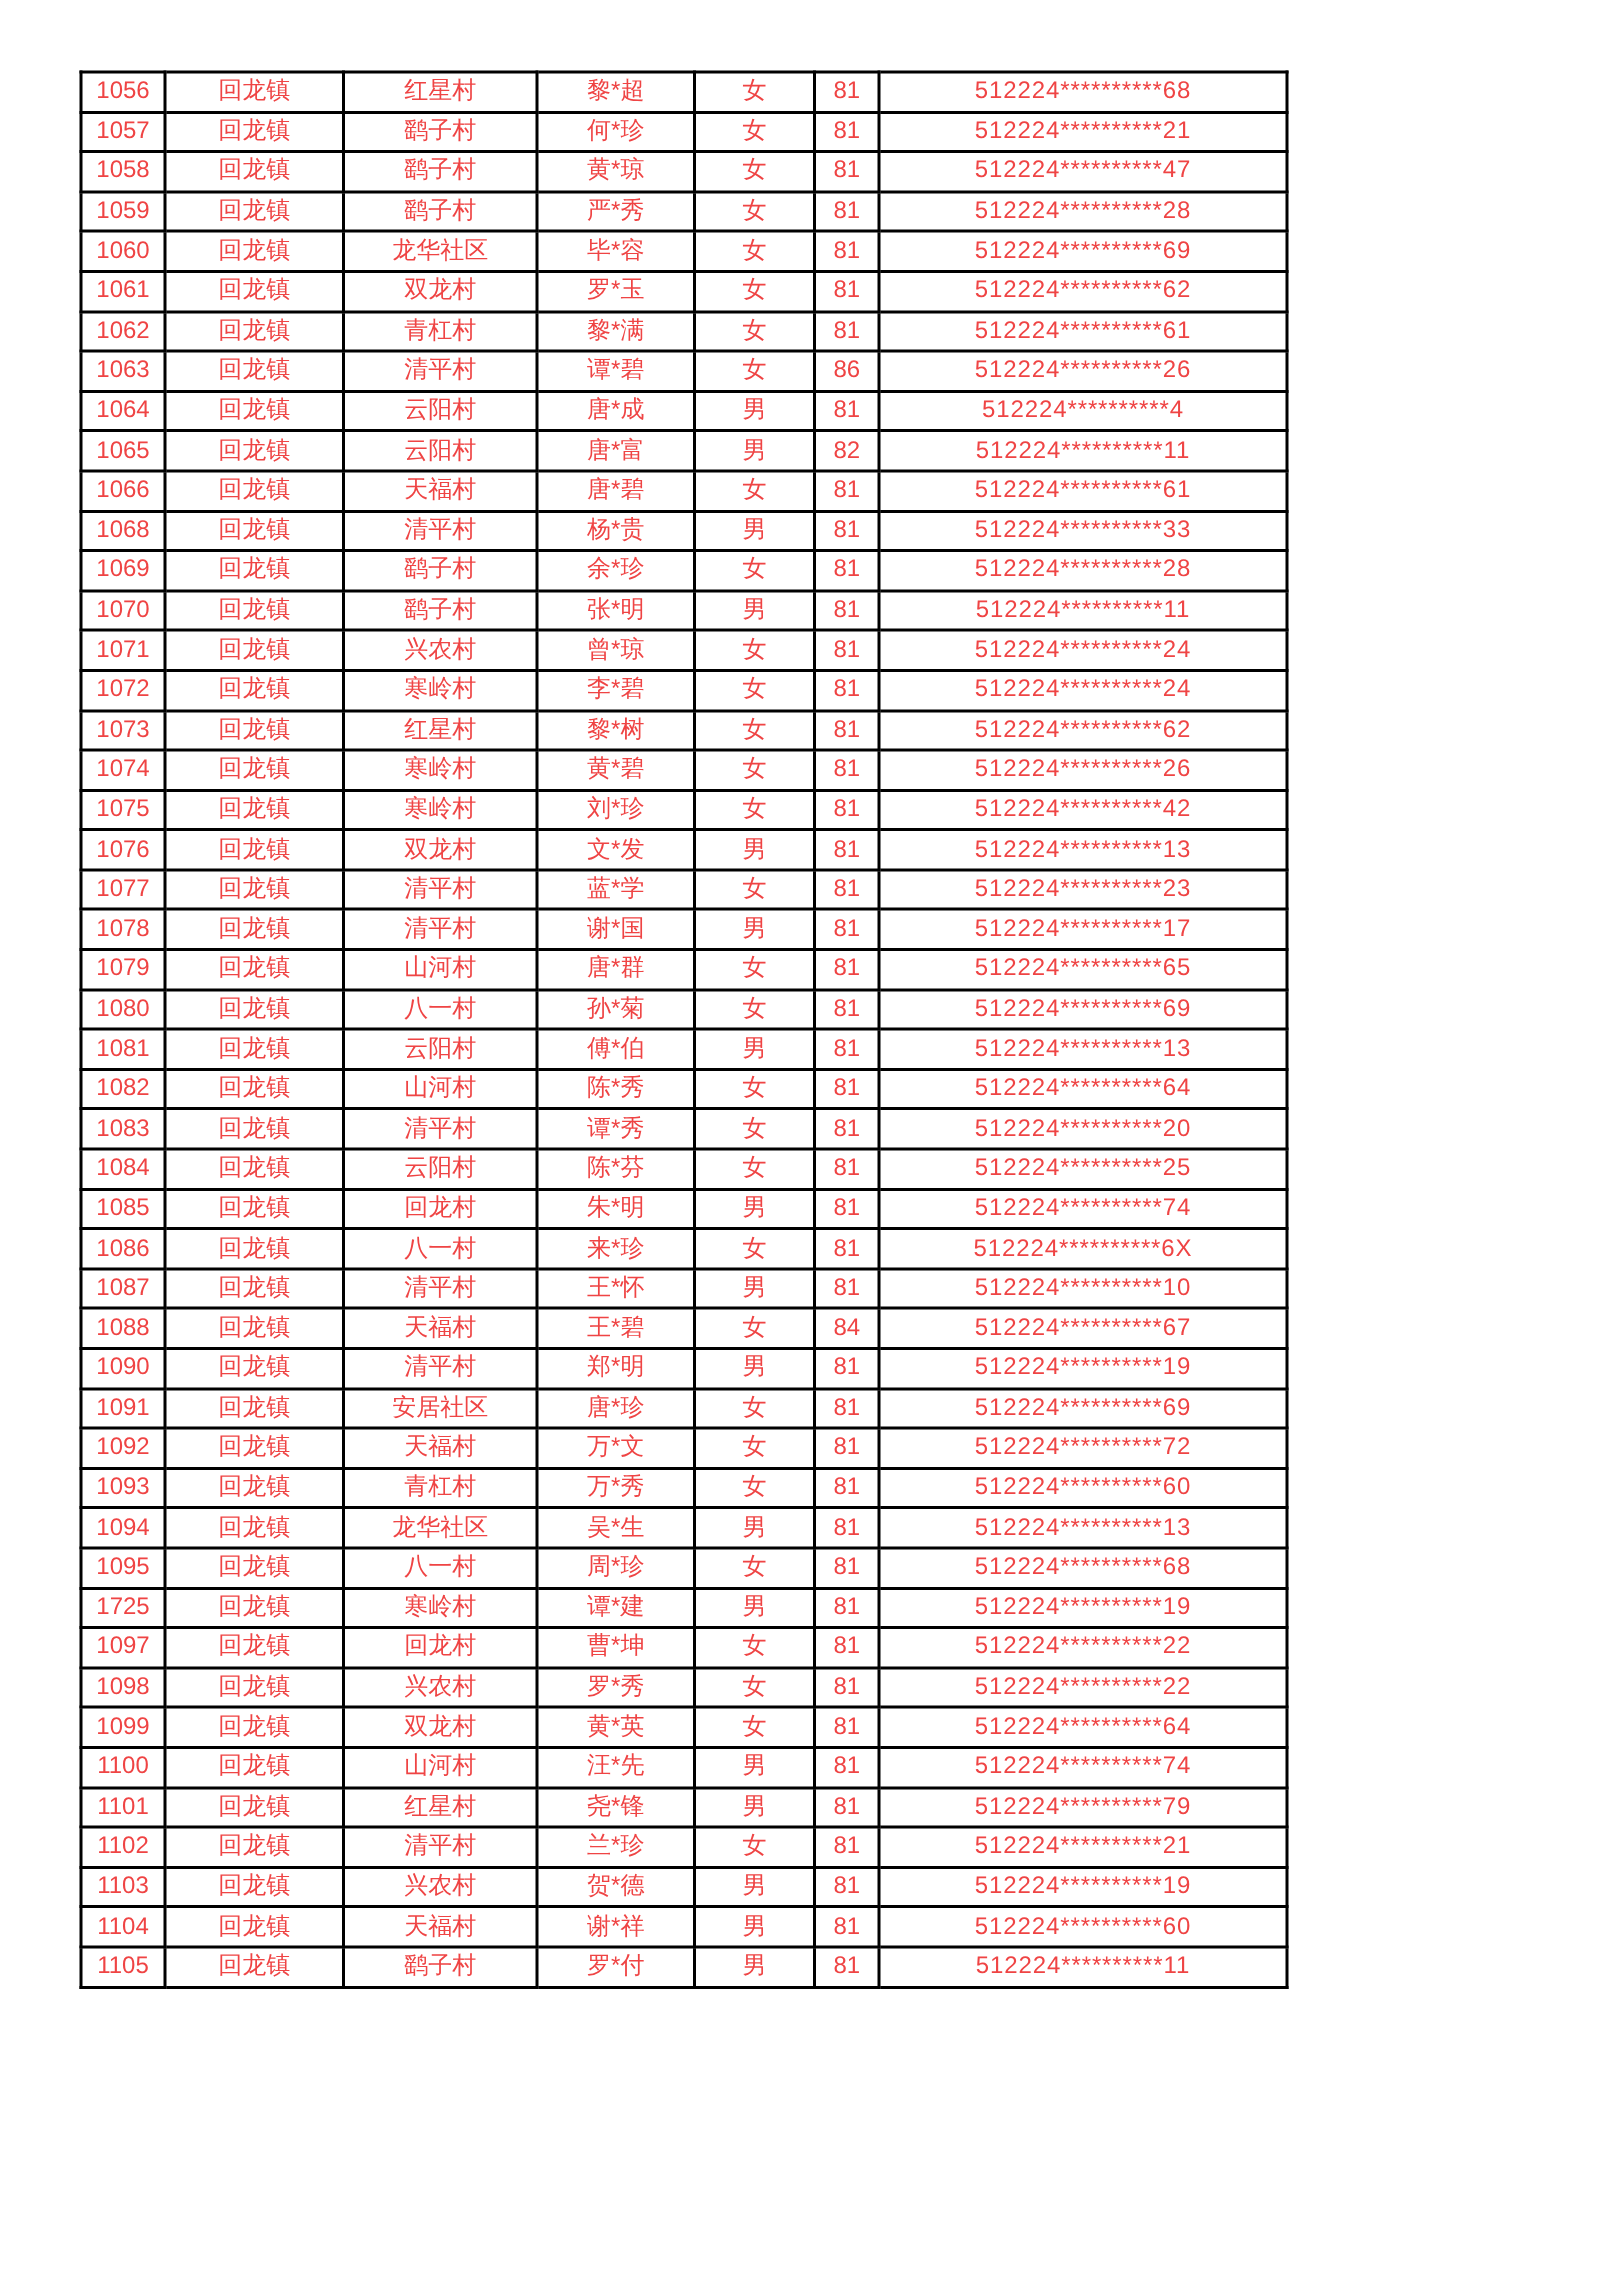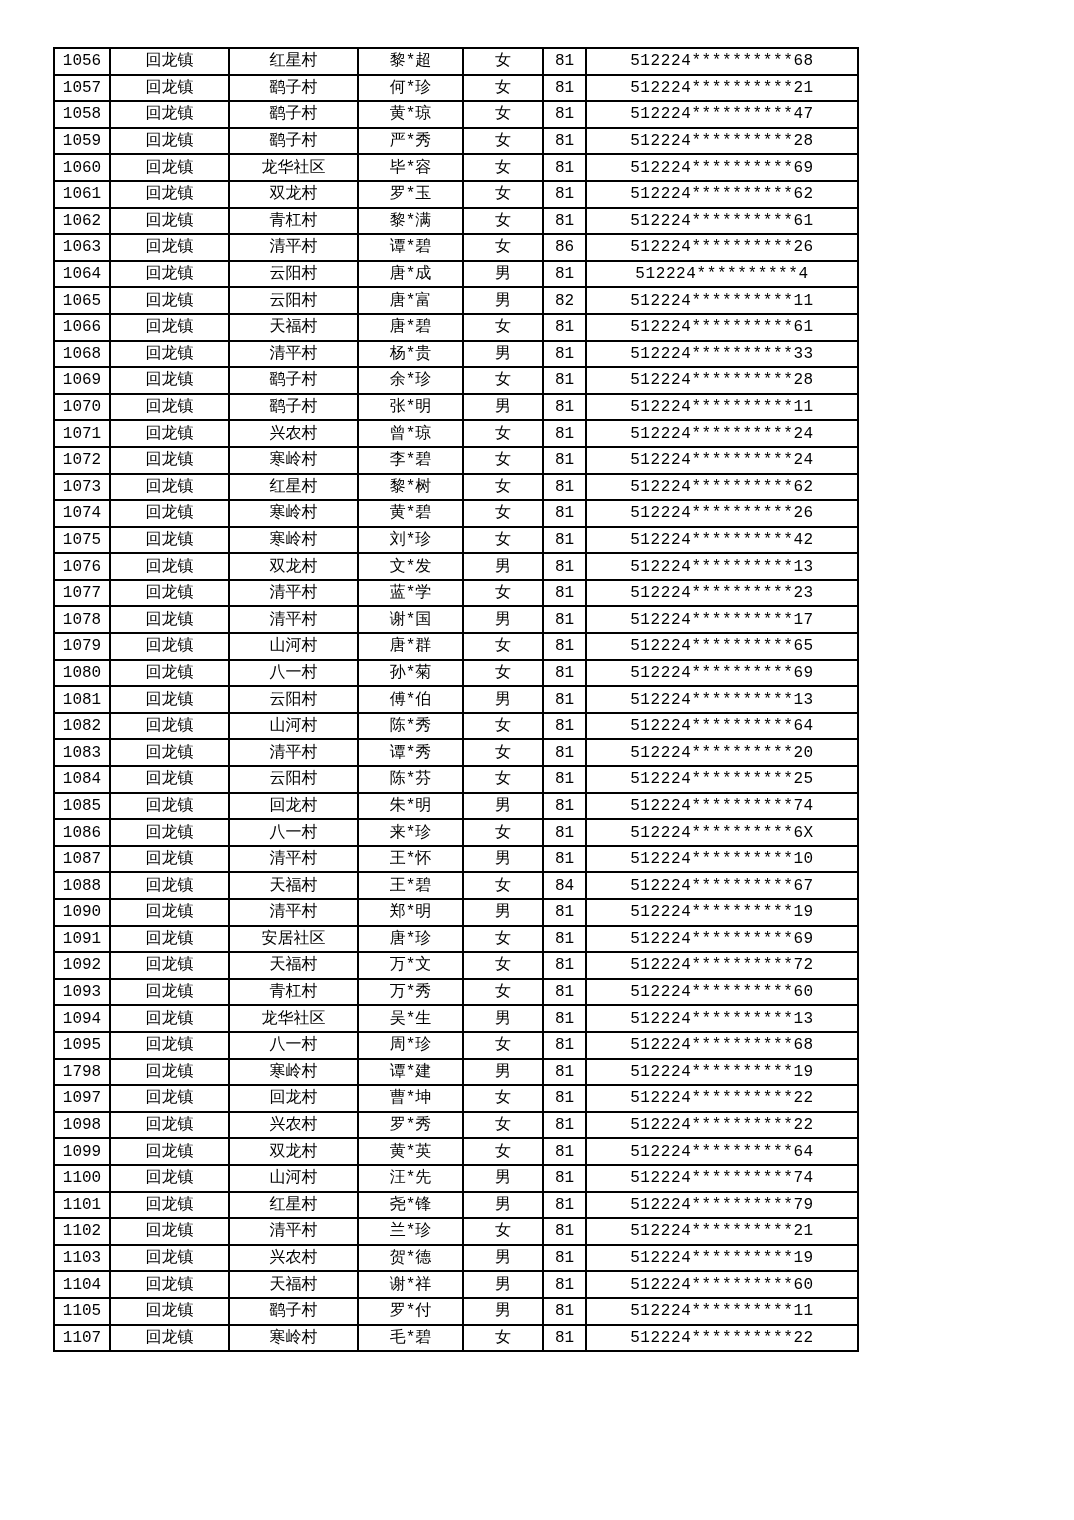--- a/index.html
+++ b/index.html
@@ -14,22 +14,22 @@
     background: #ffffff;
     overflow: hidden;
   }
   table.roster {
     position: absolute;
     left: 53px;
     top: 47px;
     width: 804px;
     border-collapse: collapse;
     table-layout: fixed;
-    font-family: Liberation Mono, monospace;
-    color: #000000;
+    font-family: Liberation Sans, sans-serif;
+    color: #ef4444;
   }
   table.roster td {
     border: 2px solid #000000;
     height: 24.6px;
     padding: 0;
     text-align: center;
     vertical-align: middle;
     font-size: 16px;
     line-height: 1;
     white-space: nowrap;
@@ -391,21 +391,21 @@
         <tr>
     <td class="c-no">1095</td>
     <td class="c-town">回龙镇</td>
     <td class="c-village">八一村</td>
     <td class="c-name">周*珍</td>
     <td class="c-gender">女</td>
     <td class="c-age">81</td>
     <td class="c-id">512224**********68</td>
   </tr>
         <tr>
-    <td class="c-no">1798</td>
+    <td class="c-no">1725</td>
     <td class="c-town">回龙镇</td>
     <td class="c-village">寒岭村</td>
     <td class="c-name">谭*建</td>
     <td class="c-gender">男</td>
     <td class="c-age">81</td>
     <td class="c-id">512224**********19</td>
   </tr>
         <tr>
     <td class="c-no">1097</td>
     <td class="c-town">回龙镇</td>
@@ -479,25 +479,16 @@
     <td class="c-id">512224**********60</td>
   </tr>
         <tr>
     <td class="c-no">1105</td>
     <td class="c-town">回龙镇</td>
     <td class="c-village">鹞子村</td>
     <td class="c-name">罗*付</td>
     <td class="c-gender">男</td>
     <td class="c-age">81</td>
     <td class="c-id">512224**********11</td>
-  </tr>
-        <tr>
-    <td class="c-no">1107</td>
-    <td class="c-town">回龙镇</td>
-    <td class="c-village">寒岭村</td>
-    <td class="c-name">毛*碧</td>
-    <td class="c-gender">女</td>
-    <td class="c-age">81</td>
-    <td class="c-id">512224**********22</td>
   </tr>
       </tbody>
   </table>
 </div>
 
 </body></html>

